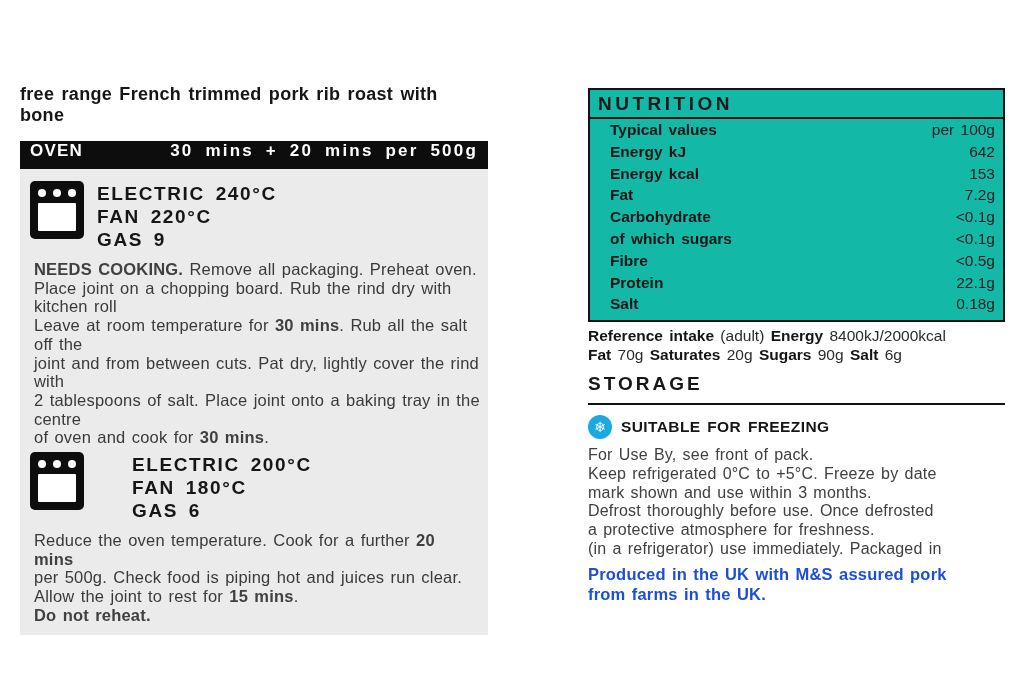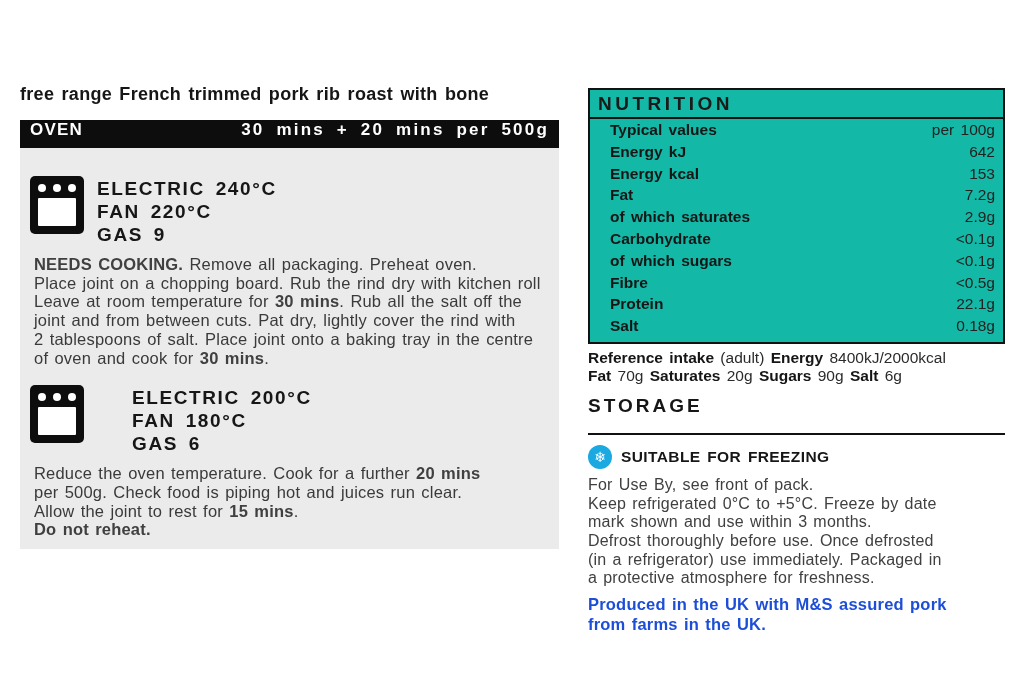--- a/index.html
+++ b/index.html
@@ -4,35 +4,35 @@
 <style>
   * { margin:0; padding:0; box-sizing:border-box; }
   html,body { background:#ffffff; }
   body {
     width:1024px; height:683px; position:relative; overflow:hidden;
     font-family:"Liberation Sans", sans-serif; color:#1a1a1a;
   }
   .ln { display:block; }
 
   
-  .left-col { position:absolute; left:20px; top:84px; width:539px; }
+  .left-col { position:absolute; left:20px; top:84px; width:468px; }
   .product-title {
     font-size:18px; font-weight:bold; letter-spacing:.3px; word-spacing:2px;
     color:#161616; margin-bottom:15px;
   }
   .oven-bar {
     height:28px; background:var(--bar_black,#0d0d0d); color:#fff;
     display:flex; justify-content:space-between; align-items:flex-start;
     padding:0 10px; font-weight:bold;
   }
   .oven-bar .bar-label { font-size:17px; letter-spacing:1.2px; }
   .oven-bar .bar-time  { font-size:17px; letter-spacing:2.2px; word-spacing:5px; }
   .gray-panel {
     background:var(--panel_gray,#ebebeb);
-    padding:28px 8px 10px 8px;
+    padding:12px 8px 10px 8px;
   }
   .cook-block { display:flex; gap:13px; align-items:flex-start; }
   .oven-icon {
     width:54px; height:58px; background:#0d0d0d; border-radius:5px;
     position:relative; flex:0 0 auto; margin-left:2px;
   }
   .oven-icon .dot {
     position:absolute; top:8px; width:8px; height:8px; border-radius:50%;
     background:#fff;
   }
@@ -45,21 +45,21 @@
   }
   .cook-settings {
     font-size:19px; font-weight:bold; letter-spacing:1.6px; word-spacing:4px;
     line-height:23px; color:#161616; padding-top:1px;
   }
   .instructions {
     margin-top:9px; font-size:16.5px; line-height:18.7px;
     letter-spacing:.2px; word-spacing:1.5px; color:#3a3a3a; padding-left:6px;
   }
   .instructions b { color:#404040; }
-  .stage2 { margin-top:18px;gap:48px; }
+  .stage2 { margin-top:5px;gap:48px; }
 
   
   .right-col { position:absolute; left:588px; top:88px; width:417px; }
   .nutrition-box { border:2px solid #111; background:#14b8a6; }
   .nutrition-header {
     font-size:19px; font-weight:bold; letter-spacing:3.5px;
     padding:3px 8px 2px 8px; border-bottom:2px solid #111;
   }
   .nutrition-rows { padding:2px 0 3px 12px; }
   .nutrition-row {
@@ -68,21 +68,21 @@
   }
   .nutrition-row .nr-label { font-weight:bold; color:#161616; }
   .nutrition-row .nr-value { color:#222; }
   .reference-intake {
     margin-top:5px; font-size:15.5px; line-height:18.5px; word-spacing:2px;
     color:#2b2b2b;
   }
   .reference-intake b { color:#151515; }
   .storage-heading {
     margin-top:9px; font-size:19px; font-weight:bold; letter-spacing:3px;
-    padding-bottom:16px; border-bottom:2.5px solid #111; color:#161616;
+    padding-bottom:8px; border-bottom:2.5px solid #111; color:#161616;
   }
   .freezing-row { margin-top:10px; display:flex; align-items:center; gap:9px; }
   .snowflake-icon {
     width:24px; height:24px; border-radius:50%;
     background:var(--accent_blue,#1ba9e2);
     color:#fff; display:flex; align-items:center; justify-content:center;
     font-size:14px; line-height:1; flex:0 0 auto;
   }
   .freezing-label { font-size:15.5px; font-weight:bold; letter-spacing:.4px; word-spacing:2px; color:#161616; }
   .storage-text {
@@ -173,24 +173,20 @@
   <div class="nutrition-row">
     <span class="nr-label">Energy kcal</span>
     <span class="nr-value">153</span>
   </div>
 
   <div class="nutrition-row">
     <span class="nr-label">Fat</span>
     <span class="nr-value">7.2g</span>
   </div>
 
-  <div class="nutrition-row">
-    <span class="nr-label">of which saturates</span>
-    <span class="nr-value">2.9g</span>
-  </div>
 
   <div class="nutrition-row">
     <span class="nr-label">Carbohydrate</span>
     <span class="nr-value">&lt;0.1g</span>
   </div>
 
   <div class="nutrition-row">
     <span class="nr-label">of which sugars</span>
     <span class="nr-value">&lt;0.1g</span>
   </div>
@@ -222,22 +218,22 @@
   <div class="freezing-row">
     <span class="snowflake-icon">❄</span>
     <span class="freezing-label">SUITABLE FOR FREEZING</span>
   </div>
 
   <div class="storage-text">
       <span class="ln">For Use By, see front of pack.</span>
       <span class="ln">Keep refrigerated 0°C to +5°C. Freeze by date</span>
       <span class="ln">mark shown and use within 3 months.</span>
       <span class="ln">Defrost thoroughly before use. Once defrosted</span>
+      <span class="ln">a protective atmosphere for freshness.</span>
       <span class="ln">(in a refrigerator) use immediately. Packaged in</span>
-      <span class="ln">a protective atmosphere for freshness.</span>
     </div>
 
   <div class="produced-note">
       <span class="ln"><b>Produced in the UK with M&amp;S assured pork</b></span>
       <span class="ln"><b>from farms in the UK.</b></span>
     </div>
 
 </div>
 
 </body></html>

